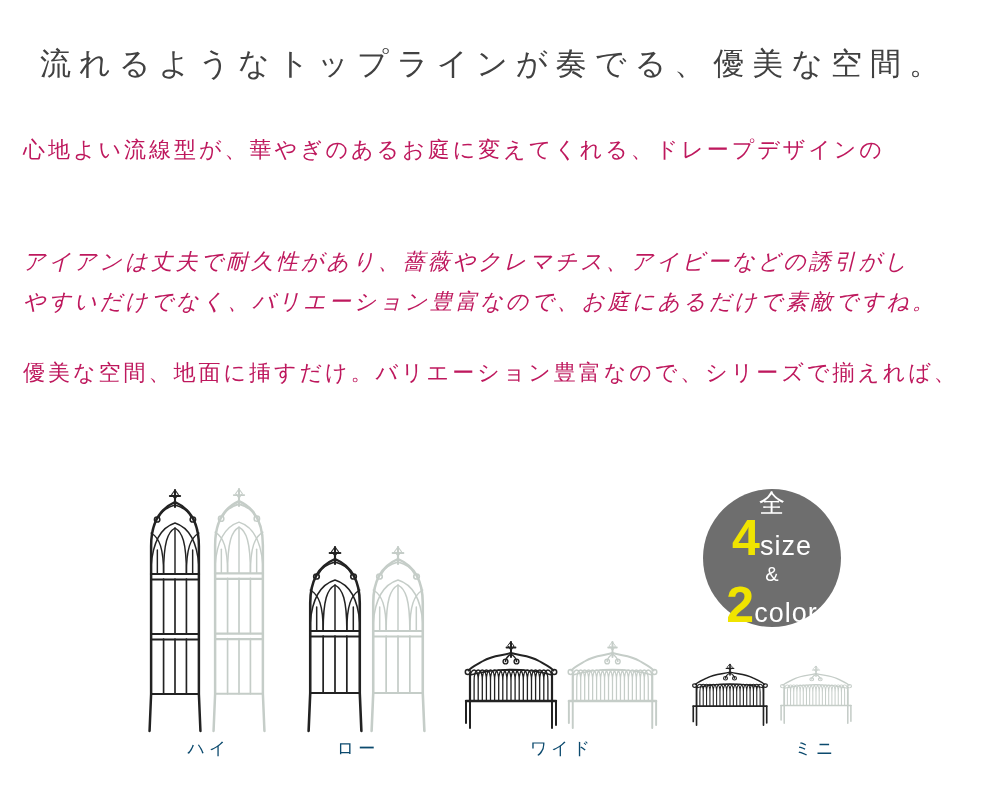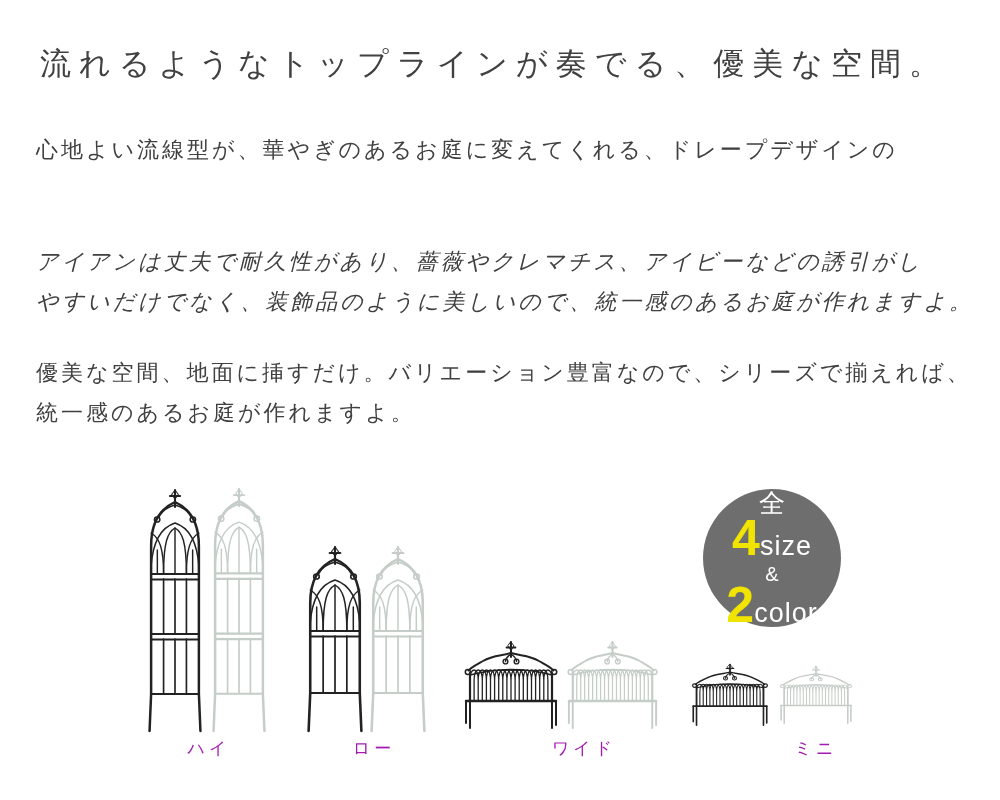--- a/index.html
+++ b/index.html
@@ -14,24 +14,24 @@
   .heading {
     position:absolute; left:40px; top:47px;
     font-family:"Liberation Serif","DejaVu Serif",serif;
     font-weight:500;
     font-size:31px; line-height:1.1;
     letter-spacing:8px;
     color:#414141;
     white-space:nowrap;
   }
   .para {
-    position:absolute; left:36px;
+    position:absolute; left:23px;
     font-size:22px; line-height:40px;
     letter-spacing:3px;
-    color:#404040;
+    color:#be185d;
     white-space:nowrap;
   }
   .para-1 { top:130px; }
   .para-2 { top:242px;font-style:italic; }
   .para-3 { top:353px; }
 
   svg.fence { position:absolute; overflow:visible; display:block; }
   svg.fence * { fill:none; stroke:currentColor; stroke-linecap:round; }
   .fence-black { color:var(--iron-black,#222222); }
   .fence-green { color:var(--antique-green,#c5cdc8); }
@@ -43,25 +43,25 @@
   .f-wide-black { left:462px; top:640px; }
   .f-wide-green { left:565px; top:640px; }
   .f-mini-black { left:690px; top:663px; }
   .f-mini-green { left:778px; top:665px; }
 
   .fence-label {
     position:absolute; top:737px;
     transform:translateX(-50%);
     font-family:"Liberation Serif","DejaVu Serif",serif;
     font-size:17px; letter-spacing:4px;
-    color:#a21caf; white-space:nowrap;
+    color:#0c4a6e; white-space:nowrap;
   }
   .lbl-high { left:209px; }
-  .lbl-low  { left:374px; }
-  .lbl-wide { left:584px; }
+  .lbl-low  { left:358px; }
+  .lbl-wide { left:562px; }
   .lbl-mini { left:816px; }
 
   .badge {
     position:absolute; left:703px; top:489px;
     width:138px; height:138px;
     border-radius:50%;
     background:var(--badge-bg,#6e6e6e);
     color:#ffffff;
     display:flex; flex-direction:column;
     align-items:center; justify-content:center;
@@ -79,23 +79,23 @@
 </style>
 </head>
 <body>
 
 <div class="page">
 
   <h1 class="heading">流れるようなトップラインが奏でる、優美な空間。</h1>
 
   <p class="para para-1"><span>心地よい流線型が、華やぎのあるお庭に変えてくれる、ドレープデザインの</span><br></p>
 
-  <p class="para para-2"><span>アイアンは丈夫で耐久性があり、薔薇やクレマチス、アイビーなどの誘引がし</span><br><span>やすいだけでなく、装飾品のように美しいので、統一感のあるお庭が作れますよ。</span></p>
-
-  <p class="para para-3"><span>優美な空間、地面に挿すだけ。バリエーション豊富なので、シリーズで揃えれば、</span><br><span>統一感のあるお庭が作れますよ。</span></p>
+  <p class="para para-2"><span>アイアンは丈夫で耐久性があり、薔薇やクレマチス、アイビーなどの誘引がし</span><br><span>やすいだけでなく、バリエーション豊富なので、お庭にあるだけで素敵ですね。</span></p>
+
+  <p class="para para-3"><span>優美な空間、地面に挿すだけ。バリエーション豊富なので、シリーズで揃えれば、</span><br></p>
 
   <svg width="0" height="0" style="position:absolute" aria-hidden="true">
     <defs>
       <g id="tall-top">
         <path d="M26,2 V19" stroke-width="2"></path>
         <path d="M21,8 H31" stroke-width="1.8"></path>
         <path class="fl" d="M26,2 L29.2,6.5 26,11 22.8,6.5 Z"></path>
         <path d="M26,17 C19,19 13,23 10.5,29" stroke-width="1.8"></path>
         <circle cx="8.8" cy="31.5" r="2.6" stroke-width="1.5"></circle>
         <path d="M26,17 C33,19 39,23 41.5,29" stroke-width="1.8"></path>

